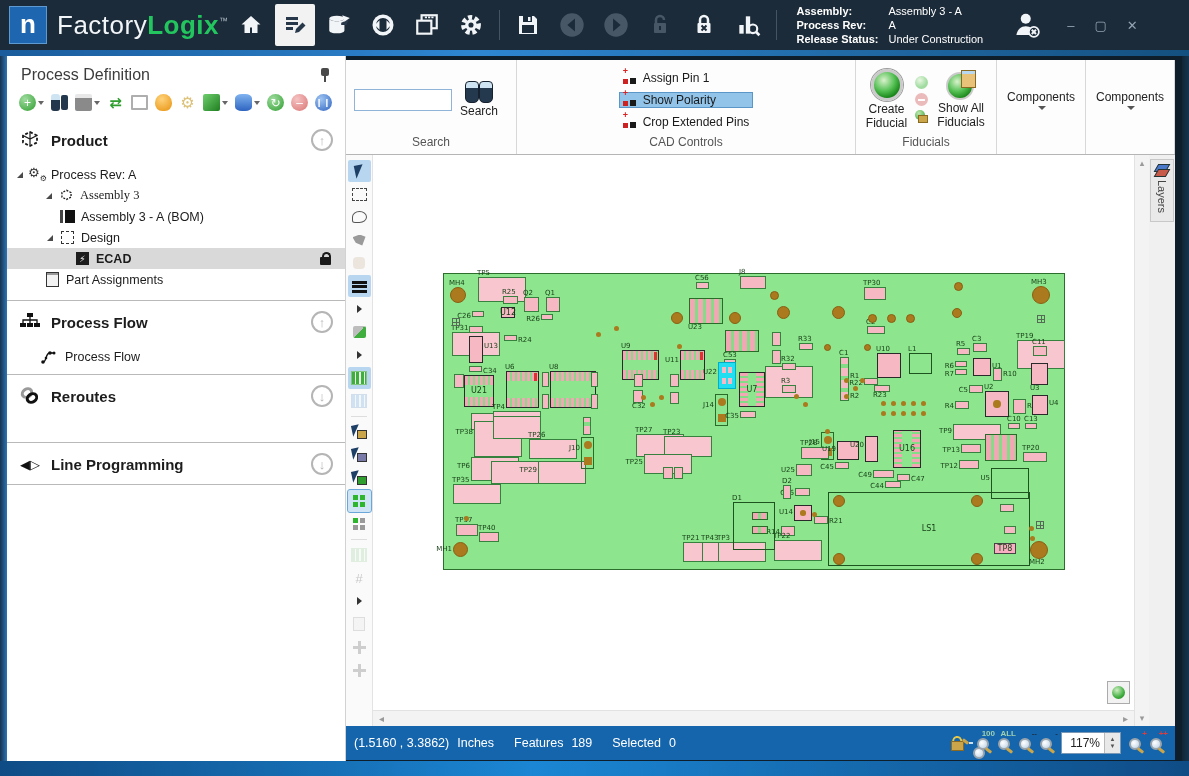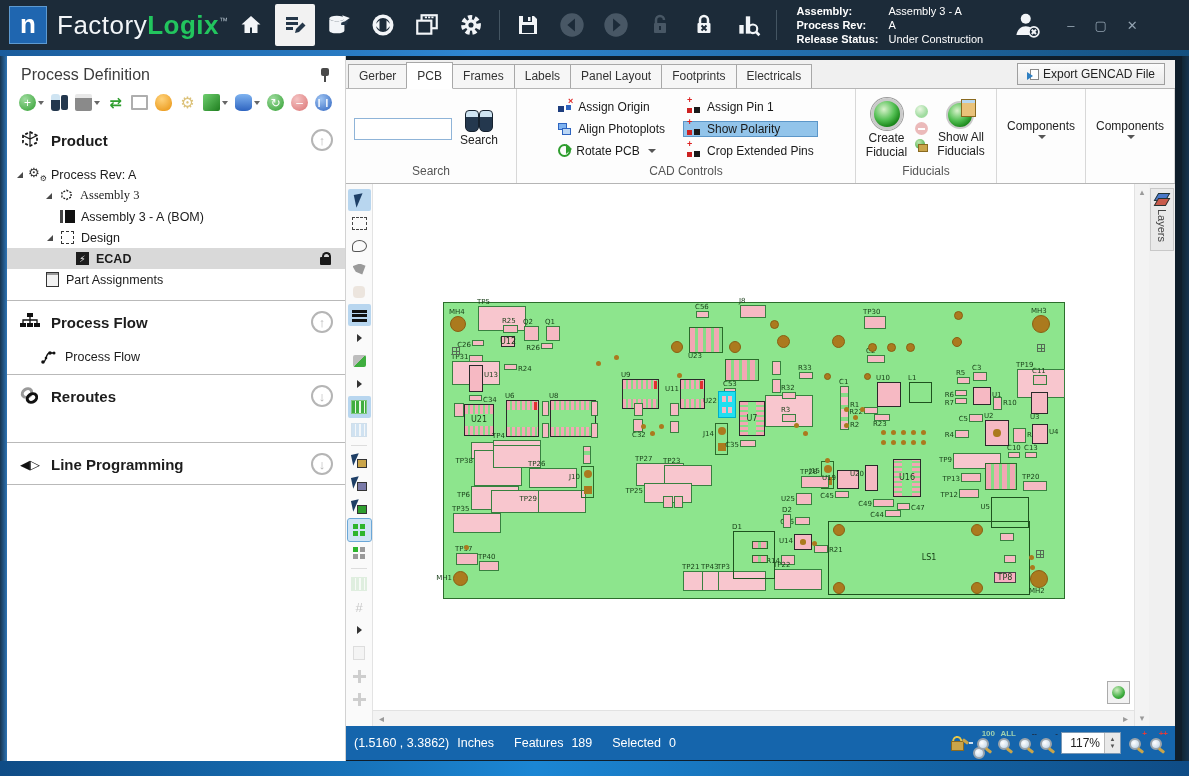--- a/index.html
+++ b/index.html
@@ -491,68 +491,36 @@
   <div class="sect">
     <div class="sect-head">
       <span class="sect-icon" style="font-size:13px;color:#111;">◀▷</span>
       <span class="sect-label">Line Programming</span>
       <span class="circ">↓</span>
     </div>
   </div>
 </div>
 
 <div class="abs" id="right-region">
-  <div id="tabrow">
-    <span id="tabs-holder" style="display:flex;align-items:flex-end;">
-        <span class="tab">Gerber</span>
-        <span class="tab active">PCB</span>
-        <span class="tab">Frames</span>
-        <span class="tab">Labels</span>
-        <span class="tab">Panel Layout</span>
-        <span class="tab">Footprints</span>
-        <span class="tab">Electricals</span>
-      </span>
-    <button id="export-btn">
-      <span class="exp-ic"></span>
-      <span>Export GENCAD File</span>
-    </button>
-  </div>
 
   <div id="ribbon">
     <div class="rgroup" style="width:170px;">
       <div class="rg-body">
         <span class="srch-input"></span>
         <span class="srch-col">
           <span class="binoc"></span>
           <span>Search</span>
         </span>
       </div>
       <div class="rg-label">Search</div>
     </div>
 
     <div class="rgroup" style="width:338px;">
       <div class="rg-body" style="justify-content:center;">
         <div class="cad-cols">
-          <div class="cad-col">
-            <span class="cad-item">
-                <span class="ric ric-origin">
-                  <i></i>
-                </span>
-                <span>Assign Origin</span>
-              </span>
-            <span class="cad-item">
-                <span class="ric ric-align"></span>
-                <span>Align Photoplots</span>
-              </span>
-            <span class="cad-item">
-                <span class="ric ric-rotate"></span>
-                <span>Rotate PCB</span>
-                <span class="caret-d"></span>
-              </span>
-          </div>
           <div class="cad-col">
             <span class="cad-item">
                 <span class="ric ric-pin">
                   <i></i>
                 </span>
                 <span>Assign Pin 1</span>
               </span>
             <span class="cad-item active">
                 <span class="ric ric-pin">
                   <i></i>

